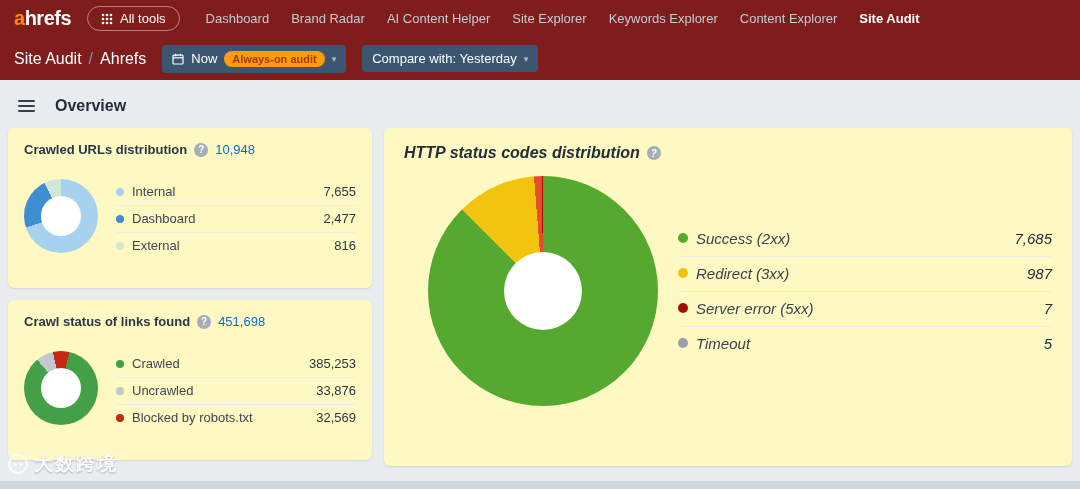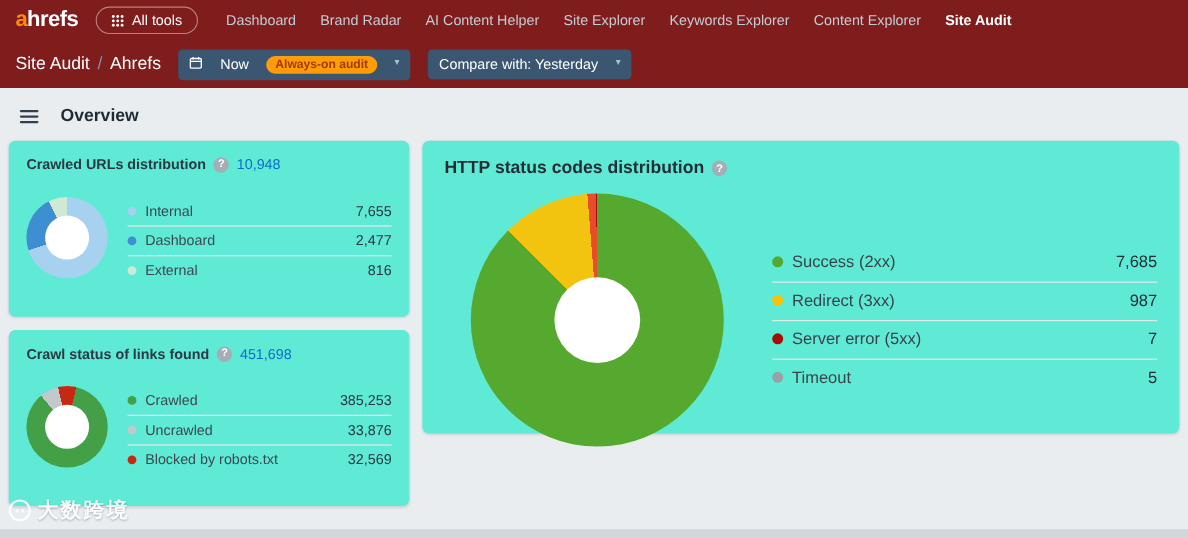--- a/index.html
+++ b/index.html
@@ -14,38 +14,38 @@
   .logo .rest { color:#ffffff; }
   .alltools { display:flex; align-items:center; gap:7px; border:1px solid rgba(255,255,255,.45);
               border-radius:15px; padding:4px 13px; color:#fff; font-size:13px; cursor:pointer; }
   .navitems { display:flex; gap:22px; margin-left:10px; }
   .navitem { font-size:13px; color:#c3ccd5; cursor:pointer; white-space:nowrap; }
   .navitem.active { color:#ffffff; font-weight:bold; }
 
   .subnav { height:43px; display:flex; align-items:center; padding:0 14px; gap:16px; }
   .breadcrumb { font-size:16px; color:#fff; display:flex; gap:7px; align-items:center; }
   .breadcrumb .sep { color:#7d93a8; }
-  .btn-dark { display:flex; align-items:flex-start; gap:16px; background:#3a5670; border-radius:4px;
+  .btn-dark { display:flex; align-items:center; gap:7px; background:#3a5670; border-radius:4px;
               padding:6px 10px; color:#fff; font-size:13px; cursor:pointer; white-space:nowrap; }
   .badge-orange { background:#ff9c07; color:#a33b00; font-size:11px; font-weight:bold;
                   border-radius:9px; padding:2px 8px; }
   .chev { font-size:9px; color:#aebfcd; }
 
   
   .pagehead { display:flex; align-items:center; gap:20px; padding:17px 18px 13px 18px; }
   .hamburger { width:17px; display:flex; flex-direction:column; gap:3px; cursor:pointer; }
   .hamburger div { height:2px; background:#33404c; border-radius:1px; }
   .pagetitle { font-size:16px; font-weight:bold; color:#1f2a35; }
 
   
   .cards-row { display:flex; gap:12px; padding:0 8px; align-items:flex-start; }
   .leftcol { width:364px; flex:0 0 auto; display:flex; flex-direction:column; gap:12px; }
-  .card { background:#5eead4; border-radius:6px; box-shadow:0 1px 2px rgba(24,39,54,.12); }
+  .card { background:#fef9c3; border-radius:6px; box-shadow:0 1px 2px rgba(24,39,54,.12); }
   .card-sm { padding:14px 16px; height:160px; }
-  .card-lg { flex:1; padding:16px 20px; height:266px; }
+  .card-lg { flex:1; padding:16px 20px; height:338px;font-style:italic; }
 
   .card-title-row { display:flex; align-items:center; gap:7px; }
   .card-title-sm { font-size:13px; font-weight:bold; color:#2a3744; }
   .card-title-lg { font-size:16px; font-weight:bold; color:#222d38; }
   .help { width:14px; height:14px; border-radius:50%; background:#a5adb5; color:#fff;
           font-size:10px; font-weight:bold; display:flex; align-items:center; justify-content:center;
           cursor:pointer; flex:0 0 auto; }
   .total-link { font-size:13px; color:#0d6dc7; cursor:pointer; }
 
   .chart-row-sm { display:flex; gap:18px; margin-top:22px; }
@@ -55,21 +55,21 @@
   .donut-lg::after { inset:76px; }
 
   .legend { flex:1; min-width:0; }
   .lrow { display:flex; align-items:center; gap:8px; padding:5px 0 6px 0;
           border-bottom:1px solid #ebecee; cursor:pointer; }
   .lrow:last-child { border-bottom:none; }
   .dot { width:8px; height:8px; border-radius:50%; flex:0 0 auto; }
   .llabel { font-size:13px; color:#3d4852; }
   .lvalue { margin-left:auto; font-size:13px; color:#2a3744; }
 
-  .chart-row-lg { display:flex; align-items:center; gap:44px; margin-top:14px; }
+  .chart-row-lg { display:flex; align-items:center; gap:20px; margin-top:14px; }
   .legend-lg .lrow { padding:8px 0 9px 0; }
   .legend-lg .dot { width:10px; height:10px; }
   .legend-lg .llabel { font-size:15px; color:#39434d; }
   .legend-lg .lvalue { font-size:15px; color:#222d38; }
 
   
   .watermark { position:absolute; left:8px; bottom:12px; display:flex; align-items:center; gap:6px;
                color:#fff; opacity:.88; text-shadow:0 1px 2px rgba(60,70,80,.45); }
   .wm-icon { width:20px; height:20px; border:2px solid #fff; border-radius:50%;
              display:flex; align-items:center; justify-content:center; gap:2px; }

